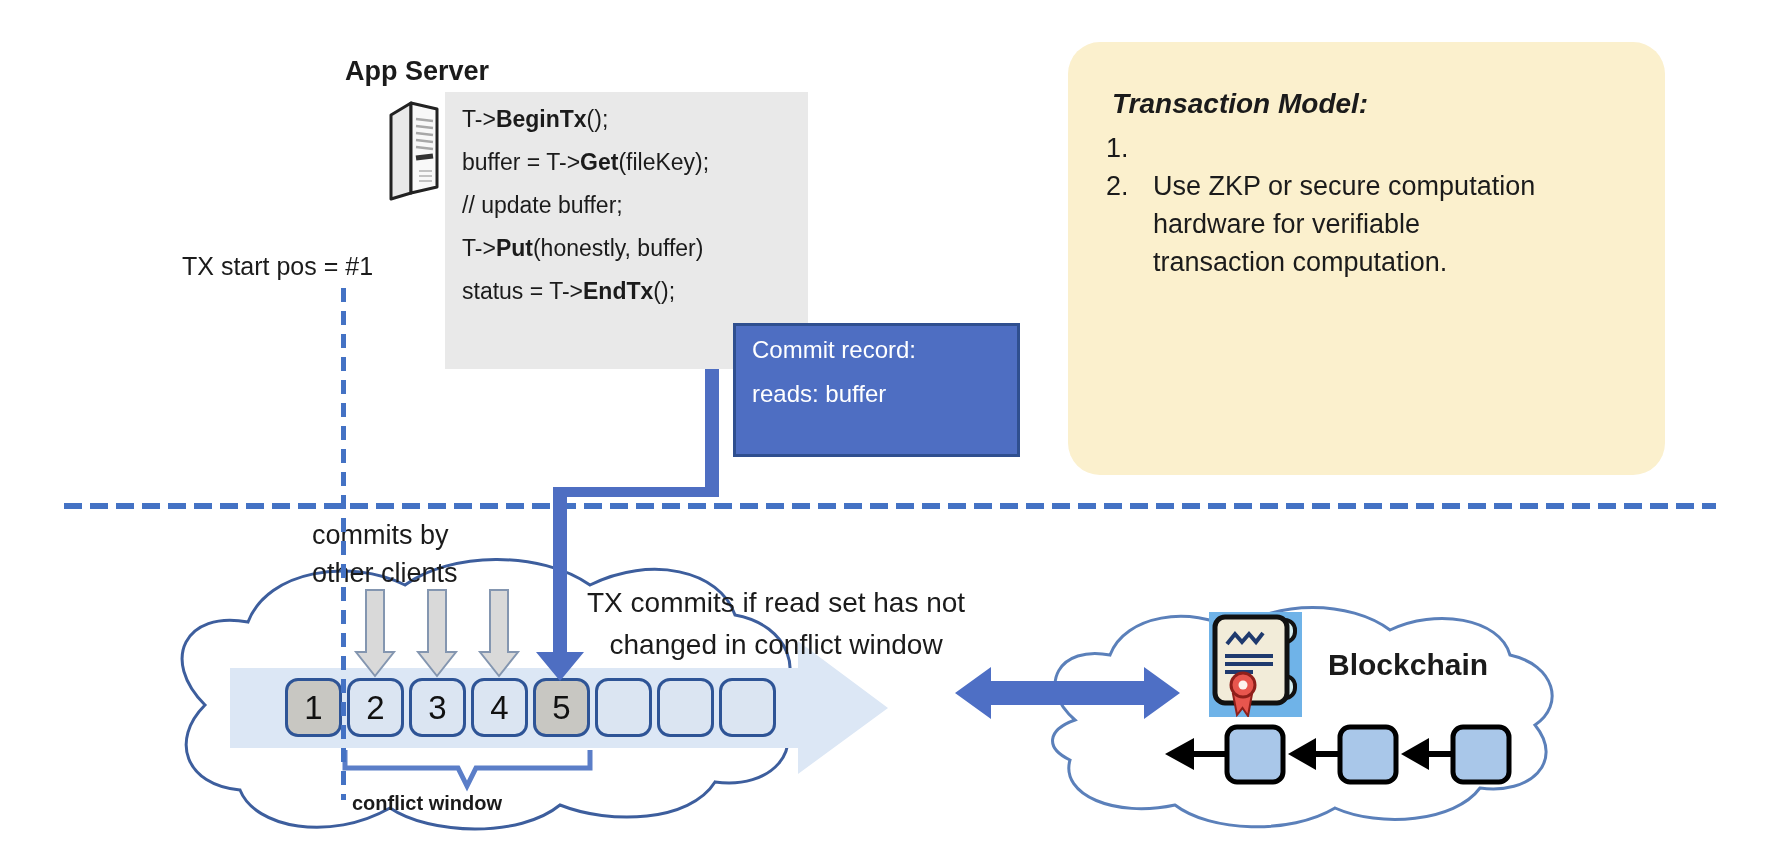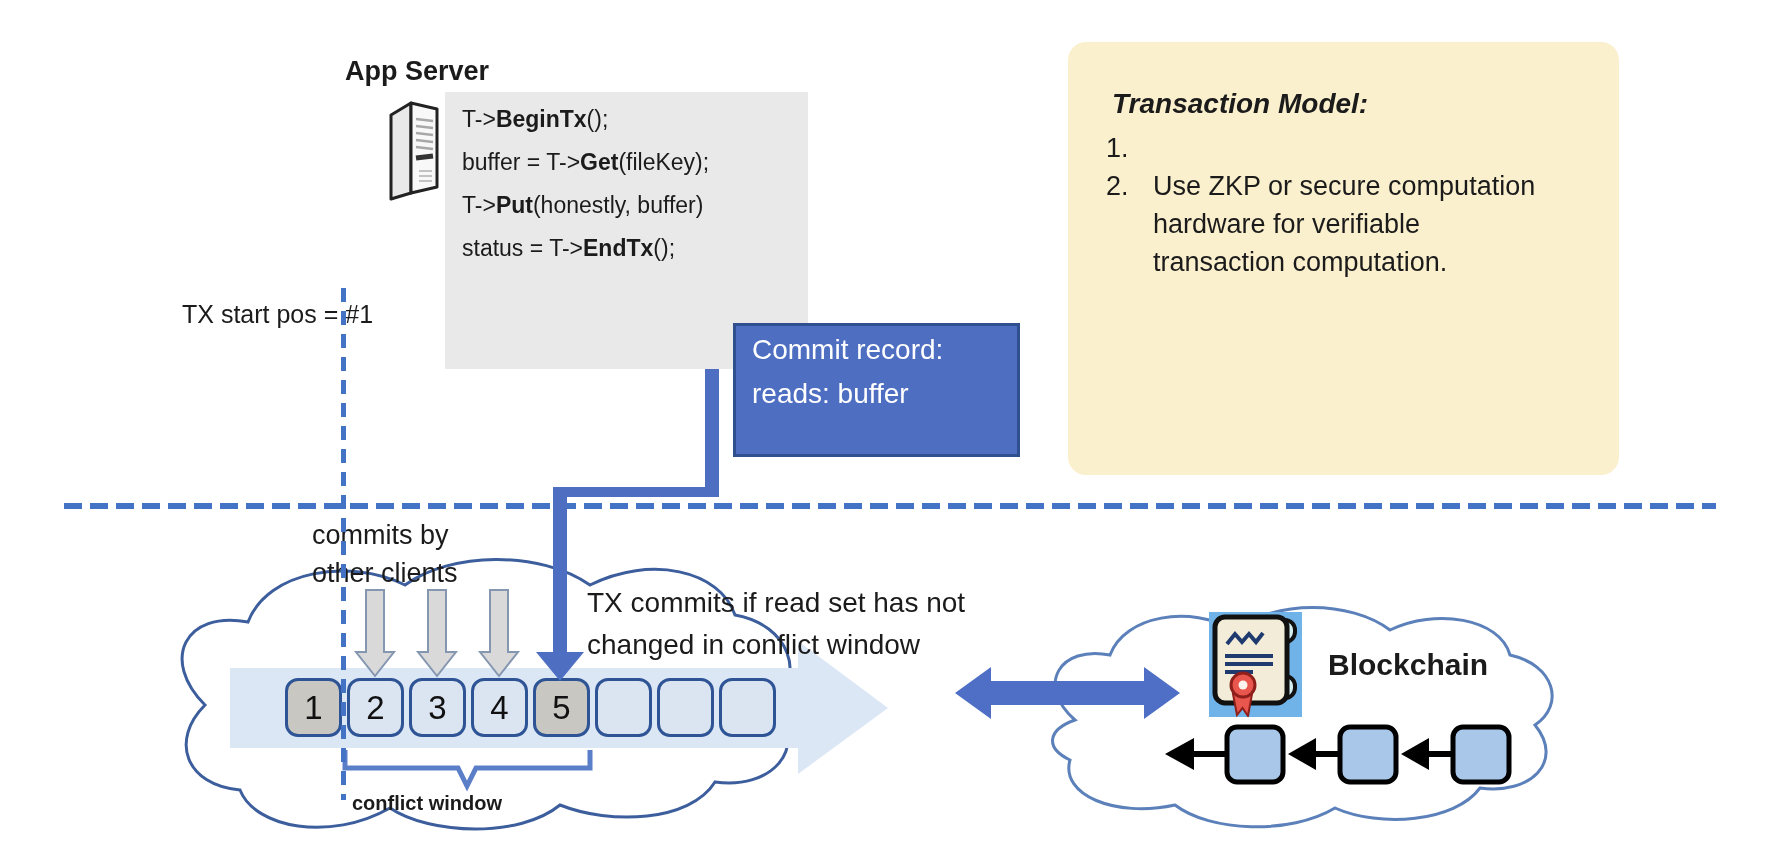--- a/index.html
+++ b/index.html
@@ -16,38 +16,38 @@
     background:repeating-linear-gradient(to bottom,#4472c4 0 14px,transparent 14px 23px);}
   .hdash{left:64px;top:503px;width:1652px;height:6px;z-index:1;
     background:repeating-linear-gradient(to right,#4472c4 0 18px,transparent 18px 26px);}
 
   
   .app-title{left:345px;top:56px;font-size:27px;font-weight:700;z-index:5;}
   .code{left:445px;top:92px;width:363px;height:277px;background:#e9e9e9;z-index:5;
         font-size:23px;line-height:43px;padding:6px 0 0 17px;box-sizing:border-box;white-space:nowrap;}
   .code b{font-weight:700;}
 
-  .txstart{left:182px;top:252px;font-size:25px;z-index:5;margin-top:48px;}
+  .txstart{left:182px;top:252px;font-size:25px;z-index:5;}
 
   
   .commit{left:733px;top:323px;width:287px;height:134px;box-sizing:border-box;z-index:5;
           background:#4e6ec2;border:3px solid #2f4f8f;color:#ffffff;
-          font-size:28px;line-height:44px;padding:2px 0 0 16px;}
+          font-size:24px;line-height:44px;padding:2px 0 0 16px;}
 
   
-  .note{left:1068px;top:42px;width:551px;height:433px;box-sizing:border-box;background:#fbf0cd;
-        border-radius:18px;z-index:5;padding:46px 30px 16px 38px;}
+  .note{left:1068px;top:42px;width:597px;height:433px;box-sizing:border-box;background:#fbf0cd;
+        border-radius:32px;z-index:5;padding:46px 30px 16px 38px;}
   .note-title{font-size:28px;font-weight:700;font-style:italic;margin:0 0 9px 6px;}
   .note-item{display:flex;font-size:27px;line-height:38px;}
   .note-item .num{width:47px;flex:0 0 47px;}
   .note-item .txt{white-space:pre-wrap;}
 
   
   .updates{left:312px;top:516px;font-size:27px;line-height:38px;white-space:pre-wrap;z-index:5;}
-  .commits{left:587px;top:582px;font-size:28px;line-height:42px;white-space:pre-wrap;z-index:5;}
+  .commits{left:587px;top:582px;font-size:28px;line-height:42px;white-space:pre-wrap;z-index:5;text-align:center;}
   .cwindow{left:352px;top:792px;font-size:20px;font-weight:700;z-index:5;}
   .bclabel{left:1328px;top:648px;font-size:30px;font-weight:700;z-index:5;}
 
   
   .slot{top:678px;width:57px;height:59px;box-sizing:border-box;border:3.5px solid #2e5496;
         border-radius:13px;display:flex;align-items:center;justify-content:center;
         font-size:33px;color:#111;z-index:2;}
   .s-gray{background:#c8c7c2;}
   .s-blue{background:#dbe5f2;}
 </style>
@@ -134,20 +134,21 @@
     <path d="M33 22 L50 24 M33 29 L50 31 M33 36 L50 38 M33 43 L50 45 M33 50 L50 52" stroke="#a8a8a8" stroke-width="2.5"></path>
     <path d="M33 61 L50 59" stroke="#333" stroke-width="5"></path>
     <path d="M36 74 L49 74 M36 79 L49 79 M36 84 L49 84" stroke="#c2c2c2" stroke-width="2"></path>
   </svg>
 
   <div class="abs app-title">App Server</div>
 
   <div class="abs code">
     <div><span>T-&gt;</span><b>BeginTx</b><span>();</span></div>
     <div><span>buffer = T-&gt;</span><b>Get</b><span>(fileKey);</span></div>
+    <div><span>// update buffer;</span><b></b><span></span></div>
     <div><span>T-&gt;</span><b>Put</b><span>(honestly, buffer)</span></div>
     <div><span>status = T-&gt;</span><b>EndTx</b><span>();</span></div>
   </div>
 
   <div class="abs txstart">TX start pos = #1</div>
 
   <div class="abs commit">
     <div>Commit record:</div>
     <div>reads: buffer</div>
   </div>

